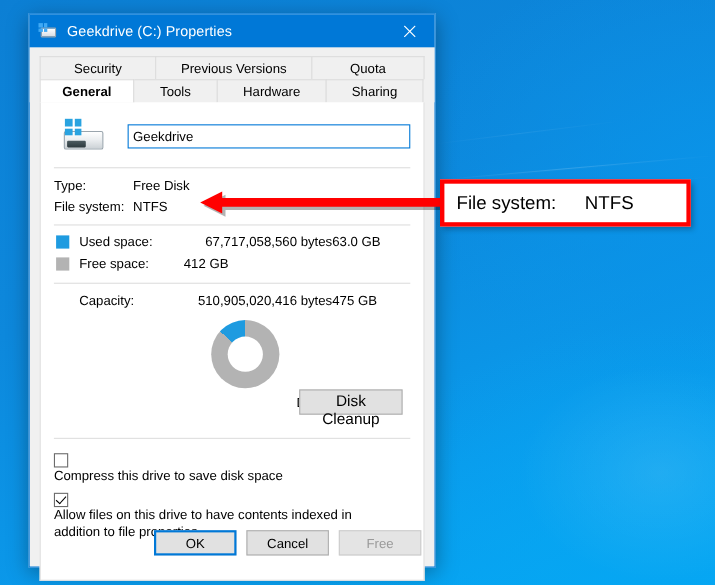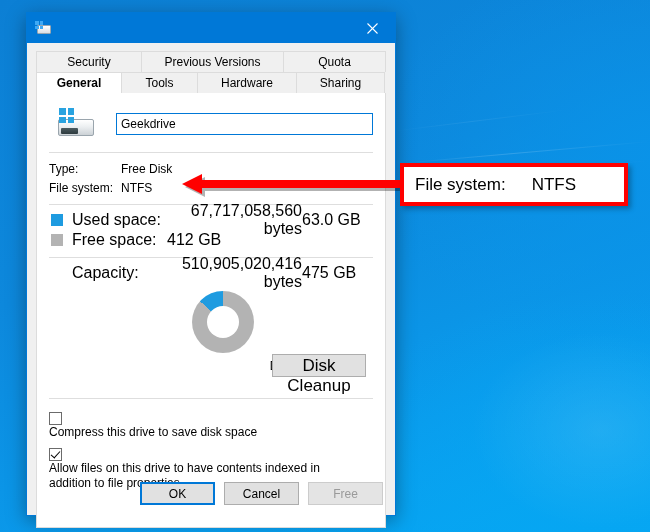--- a/index.html
+++ b/index.html
@@ -216,21 +216,21 @@
   }
   .info-row .lbl { width: 72px; flex: none; }
   .info-row .val { }
 
   
   .space-block { padding-top: 5px; }
   .space-row {
     display: flex;
     align-items: center;
     height: 20px;
-    font-size: 16px;
+    font-size: 12px;
     color: #000;
   }
   .swatch {
     width: 12px; height: 12px;
     flex: none;
     margin-left: 2px;
     margin-right: 9px;
   }
   .swatch.used { background: #1e9be0; }
   .swatch.free { background: #b3b3b3; }
@@ -266,21 +266,21 @@
     color: #000;
     padding-right: 60px;
   }
   #cleanup-btn {
     position: absolute;
     right: 7px; top: 63px;
     width: 94px; height: 23px;
     background: #e1e1e1;
     border: 1px solid #adadad;
     font-family: "Liberation Sans", sans-serif;
-    font-size: 17px;
+    font-size: 14px;
     color: #000;
     cursor: default;
   }
 
   
   .check-block { padding-top: 12px; }
   .check-row {
     display: flex;
     align-items: flex-start;
     font-size: 12px;
@@ -386,20 +386,21 @@
   <div id="titlebar">
     <div id="title-icon">
       <div class="body"></div>
       <div class="win">
           <i></i>
           <i></i>
           <i></i>
           <i></i>
         </div>
     </div>
+    <div id="title-text">Geekdrive (C:) Properties</div>
     <div id="close-btn">
       <svg width="11" height="11" viewBox="0 0 11 11" aria-hidden="true">
         <line x1="0.5" y1="0.5" x2="10.5" y2="10.5" stroke="#ffffff" stroke-width="1.1"></line>
         <line x1="10.5" y1="0.5" x2="0.5" y2="10.5" stroke="#ffffff" stroke-width="1.1"></line>
       </svg>
     </div>
   </div>
 
   <div id="tabs-area">
     <div class="tab-row row1">

